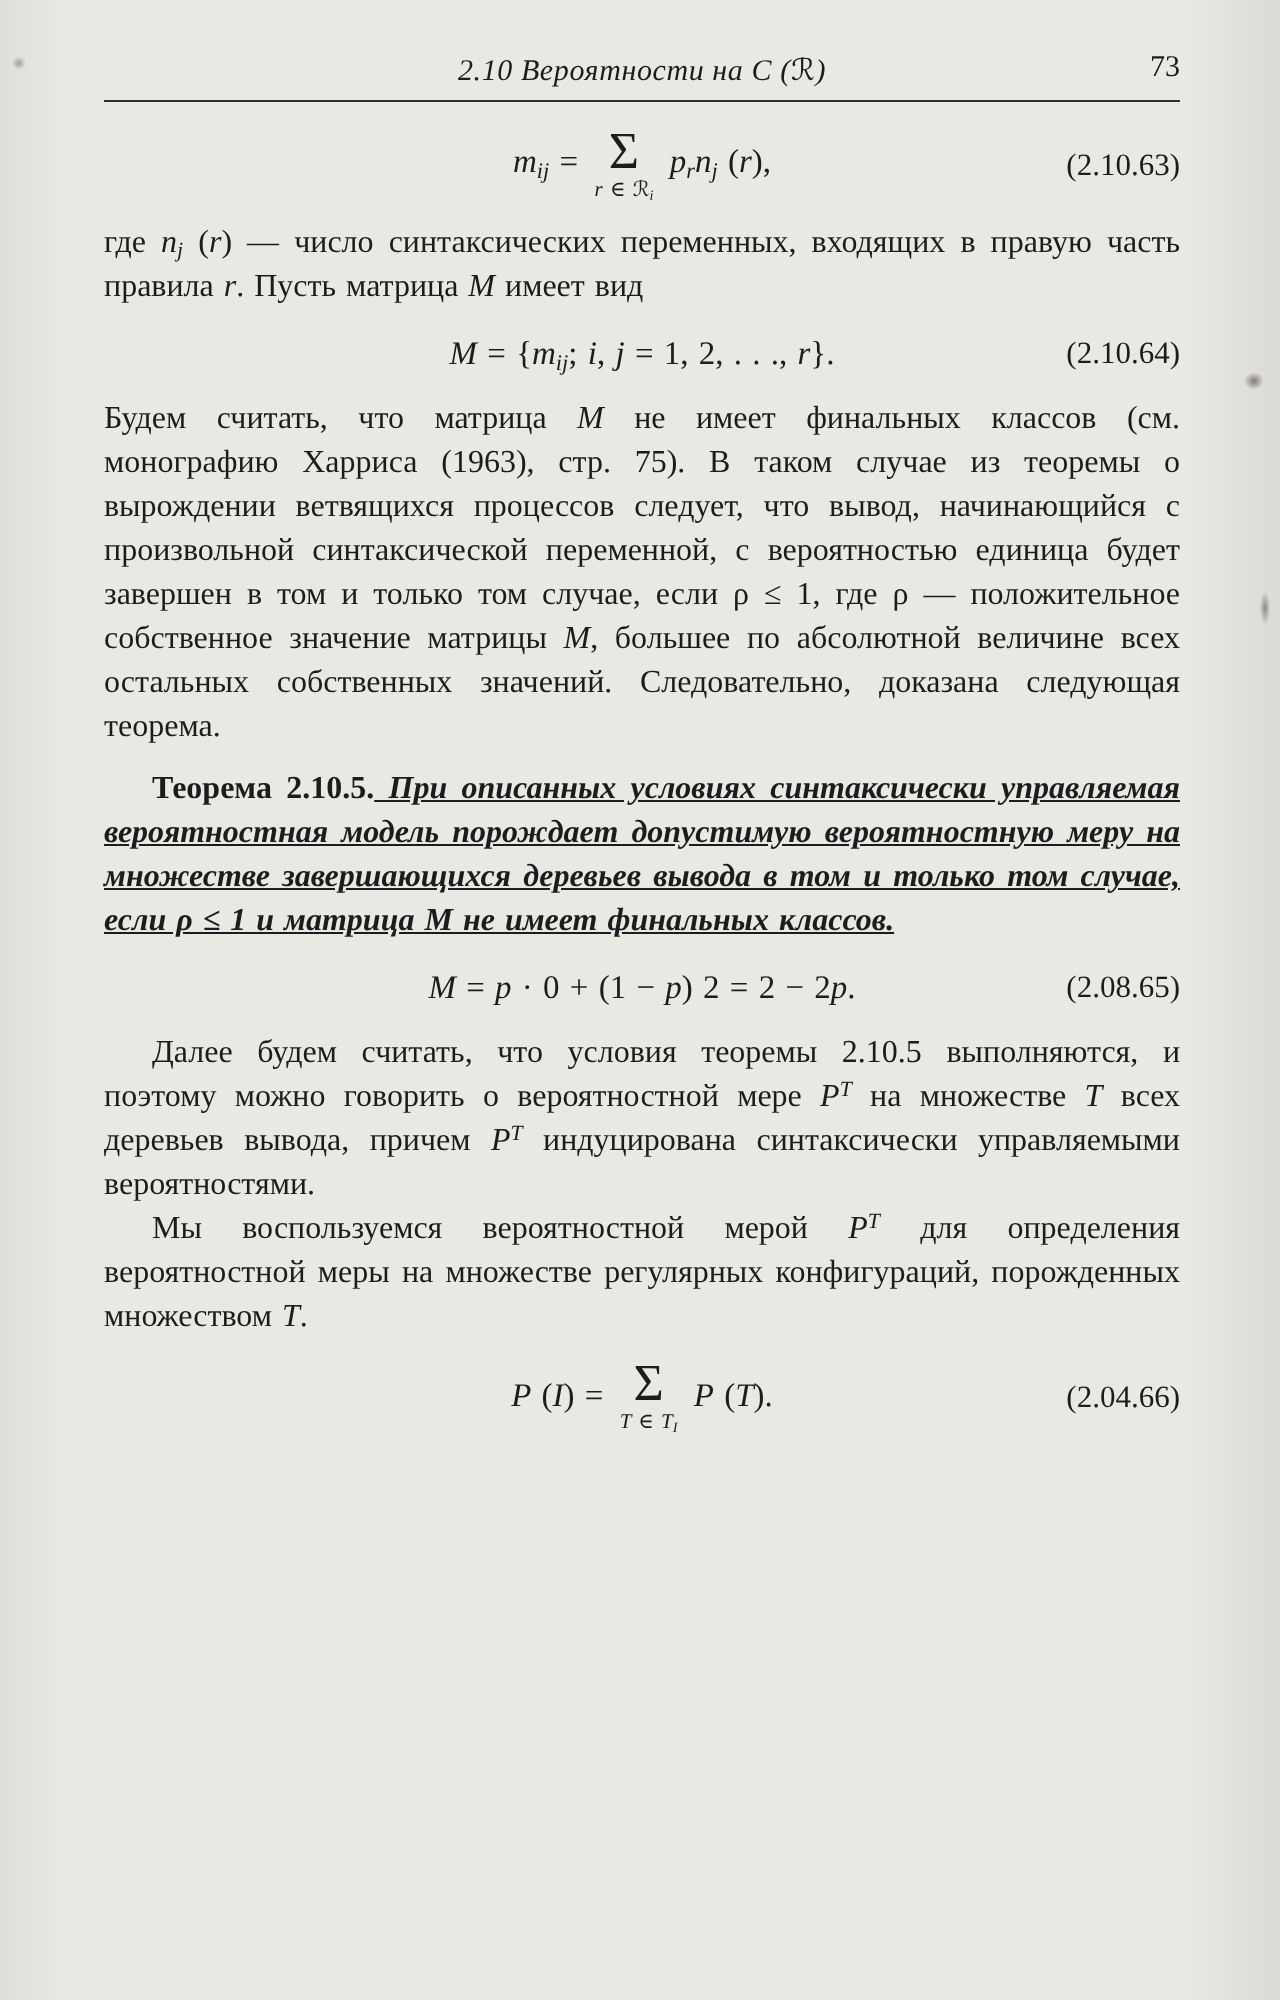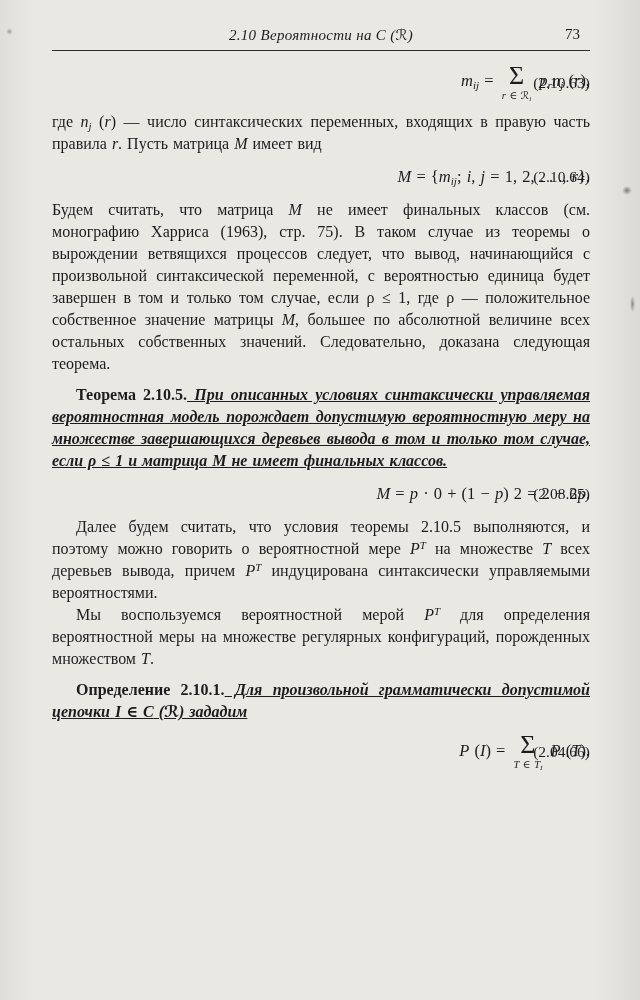--- a/index.html
+++ b/index.html
@@ -12,39 +12,39 @@
     position:relative; width:640px; height:1000px;
     padding:26px 50px 0 52px; overflow:hidden;
     background:linear-gradient(90deg,#e0ded8 0%,#eae8e3 5%,#eae8e3 93%,#dcdad4 100%);
   }
   
   .running-head { position:relative; height:21px; font-size:15px; }
   .head-title {
     position:absolute; left:0; right:0; text-align:center;
     font-style:italic; letter-spacing:0.3px;
   }
-  .head-page { position:absolute; right:10px; top:0; font-style:normal; }
+  .head-page { position:absolute; right:0; top:0; font-style:normal; }
   .head-rule { border-bottom:1.6px solid #2e2e30; margin-top:3px; }
   
   .text-block {
     margin-top:13px; font-size:16px; line-height:22px;
     text-align:justify; word-spacing:1px;
     hyphens:auto; -webkit-hyphens:auto;
   }
   .para { text-align:justify; }
   .para.indent { text-indent:24px; }
   .sp-above { margin-top:9px; }
   .sp-above-sm { margin-top:5px; }
   .run-in-head { font-weight:bold; font-style:normal; }
   .thm-body { font-weight:bold; font-style:italic;text-decoration:underline; }
   sub { font-size:68%; vertical-align:-0.25em; line-height:0; }
   sup { font-size:68%; vertical-align:0.45em; line-height:0; }
   
   .display-eq {
-    position:relative; margin:10px 0; text-align:right;
+    position:relative; margin:10px 0; text-align:center;
     font-size:16.5px; line-height:24px; min-height:24px;
   }
   .eq-num {
     position:absolute; right:0; top:50%; transform:translateY(-50%);
     font-size:15.5px; font-style:normal; line-height:1;margin-left:16px;
   }
   .bigsum {
     display:inline-flex; flex-direction:column; align-items:center;
     vertical-align:middle; margin:0 3px;
   }
@@ -100,21 +100,20 @@
     <div class="display-eq">
       <span class="eq-math"><i>M</i> = <i>p</i> · 0 + (1 − <i>p</i>) 2 = 2 − 2<i>p</i>.</span>
       <span class="eq-num">(2.08.65)</span>
     </div>
 
 
     <p class="para indent">Далее будем считать, что условия теоремы 2.10.5 выполняются, и поэтому можно говорить о вероятностной мере <i>P</i><sup><i>T</i></sup> на множестве <i>T</i> всех деревьев вывода, причем <i>P</i><sup><i>T</i></sup> индуцирована синтаксически управляемыми вероятностями.</p>
 
     <p class="para indent">Мы воспользуемся вероятностной мерой <i>P</i><sup><i>T</i></sup> для определения вероятностной меры на множестве регулярных конфигураций, порожденных множеством <i>T</i>.</p>
 
-    <p class="para indent sp-above"><span class="run-in-head">Определение 2.10.1.</span><span class="thm-body"> Для произвольной грамматически допустимой цепочки <i>I</i> ∈ <i>C</i> (ℛ) зададим</span></p>
 
     <div class="display-eq tall">
       <span class="eq-math"><span><i>P</i> (<i>I</i>) = </span><span class="bigsum">
             <span class="sigma">Σ</span>
             <span class="sumlim"><i>T</i> ∈ <i>T<sub>I</sub></i></span>
           </span><span> <i>P</i> (<i>T</i>).</span></span>
       <span class="eq-num">(2.04.66)</span>
     </div>
 
   </main>

